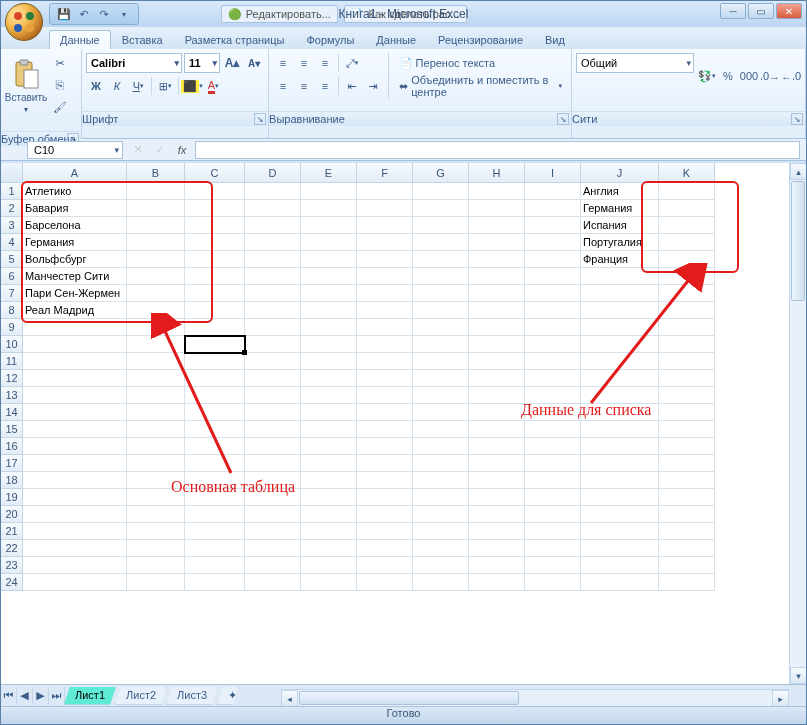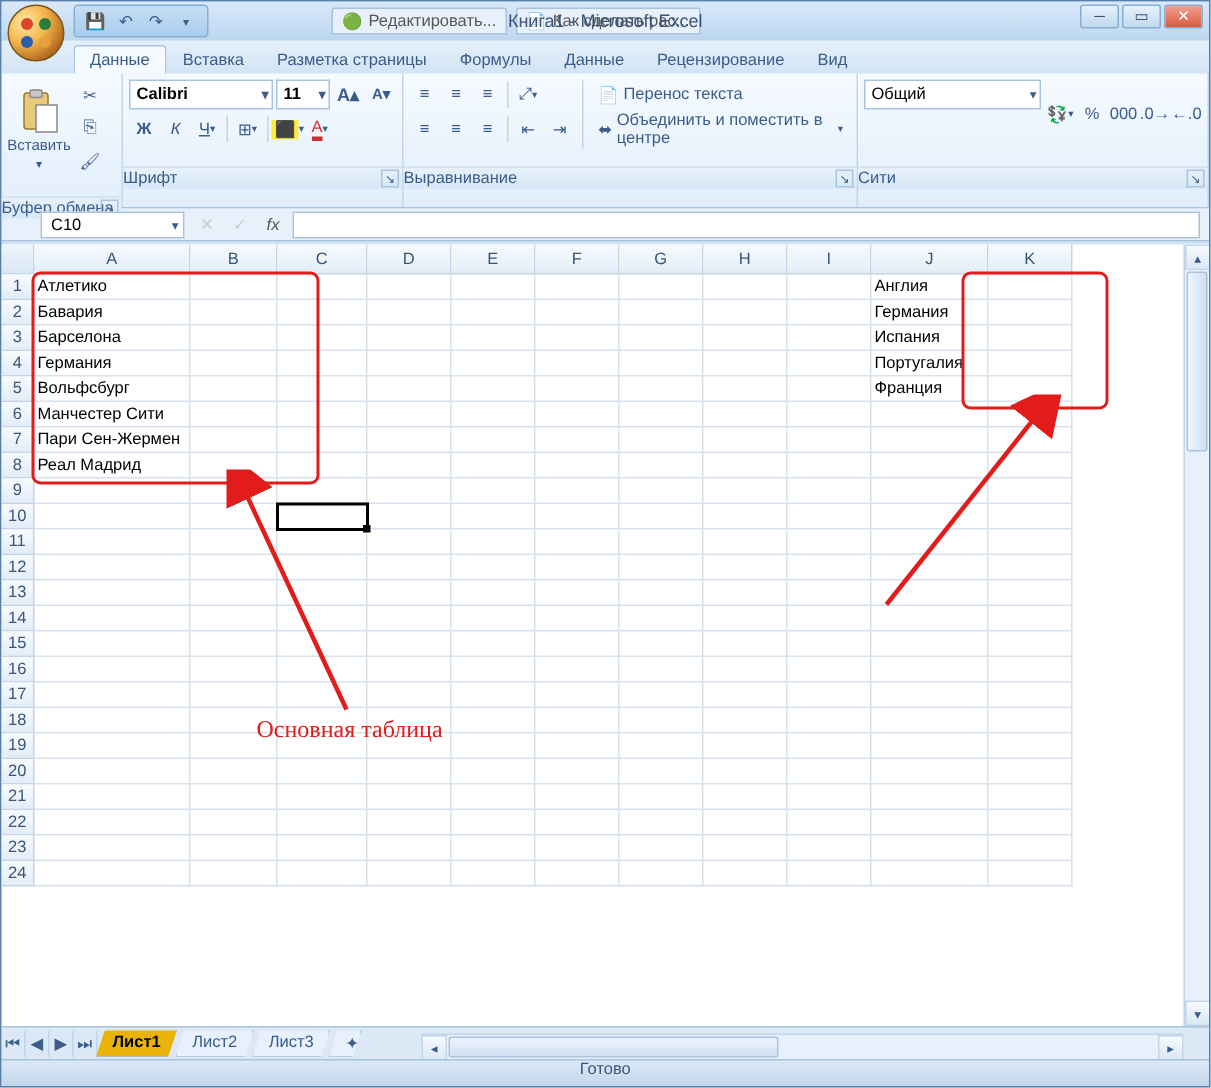--- a/index.html
+++ b/index.html
@@ -53,21 +53,21 @@
   .selected-cell{outline:2px solid #000;outline-offset:-1px;position:relative;}
   .selected-cell::after{content:"";position:absolute;right:-3px;bottom:-3px;width:5px;height:5px;background:#000;}
   
   .anno{position:absolute;pointer-events:none;}
   .red-rect{border:2px solid #e21b1b;border-radius:6px;}
   .anno-text{color:#e21b1b;font-size:16px;font-family:'Times New Roman',serif;}
   
   .sheetbar{position:absolute;left:0;right:0;bottom:18px;height:22px;background:#dce8f5;border-top:1px solid #a9c3dd;display:flex;align-items:center;}
   .sheet-nav{width:16px;height:18px;display:flex;align-items:center;justify-content:center;color:#3a5d8a;border-right:1px solid #c1d6ea;}
   .sheet-tab{height:18px;padding:2px 10px;background:#e8f1fb;border:1px solid #a9c3dd;border-top:none;margin-left:-1px;color:#3a5d8a;font-size:11px;display:flex;align-items:center;clip-path:polygon(6px 0,100% 0,calc(100% - 6px) 100%,0 100%);}
-  .sheet-tab.active{background:#eab308;font-weight:bold;color:#000;text-align:right;}
+  .sheet-tab.active{background:#5eead4;font-weight:normal;color:#000;text-align:right;}
   .sheet-new{width:22px;}
   
   .statusbar{position:absolute;left:0;right:0;bottom:0;height:18px;background:linear-gradient(#dbe8f6,#c2d7ec);border-top:1px solid #a9c3dd;display:flex;align-items:center;padding:0 6px;color:#3a5577;font-size:11px;flex-direction:column;}
   .zoom{margin-left:auto;display:flex;align-items:center;gap:4px;}
   .zoom-slider{width:100px;height:4px;background:#b7cde2;position:relative;border-radius:2px;}
   .zoom-slider::before{content:"";position:absolute;left:50%;top:-4px;width:8px;height:12px;background:#eef5fc;border:1px solid #8aaed0;border-radius:2px;transform:translateX(-50%);}
   .view-btns{display:flex;gap:1px;margin-right:8px;}
   .view-btn{width:18px;height:14px;border:1px solid #a9c3dd;background:#eef5fc;}
   
   .vscroll{position:absolute;right:0;top:0;bottom:0;width:17px;background:#e8f1fb;border-left:1px solid #c1d6ea;}
@@ -555,20 +555,21 @@
   </svg>
   <svg class="anno" style="left:560px;top:100px;width:170px;height:150px">
     <defs>
         <marker id="ah2" markerWidth="12" markerHeight="12" refX="2" refY="6" orient="auto">
           <path d="M0,0 L12,6 L0,12 Z" fill="#e21b1b"></path>
         </marker>
       </defs>
     <line x1="30" y1="140" x2="130" y2="14" stroke="#e21b1b" stroke-width="3" marker-end="url(#ah2)"></line>
   </svg>
   <div class="anno anno-text" style="left:170px;top:315px">Основная таблица</div>
+  <div class="anno anno-text" style="left:520px;top:238px">Данные для списка</div>
 
   <div class="vscroll">
     <div class="sb-btn">▴</div>
     <div class="sb-thumb-v"></div>
     <div class="sb-btn" style="position:absolute;bottom:0">▾</div>
   </div>
 </div>
 
 <div class="sheetbar">
   <div class="sheet-nav">⏮</div>

